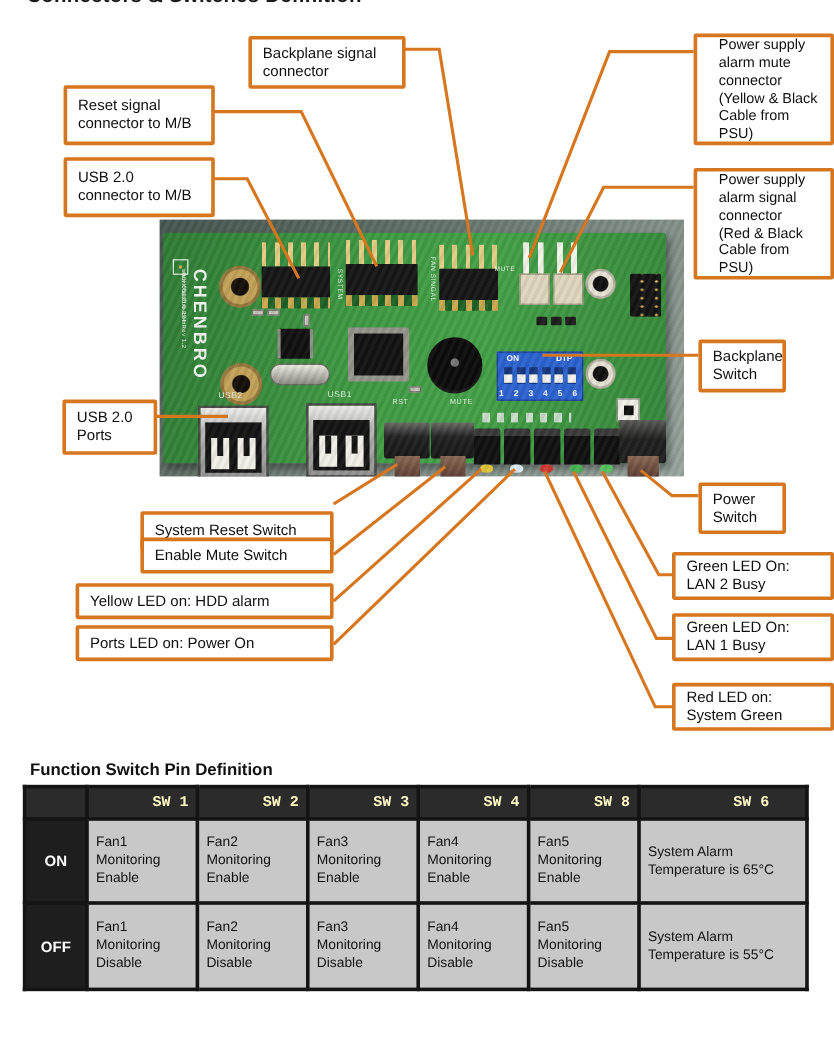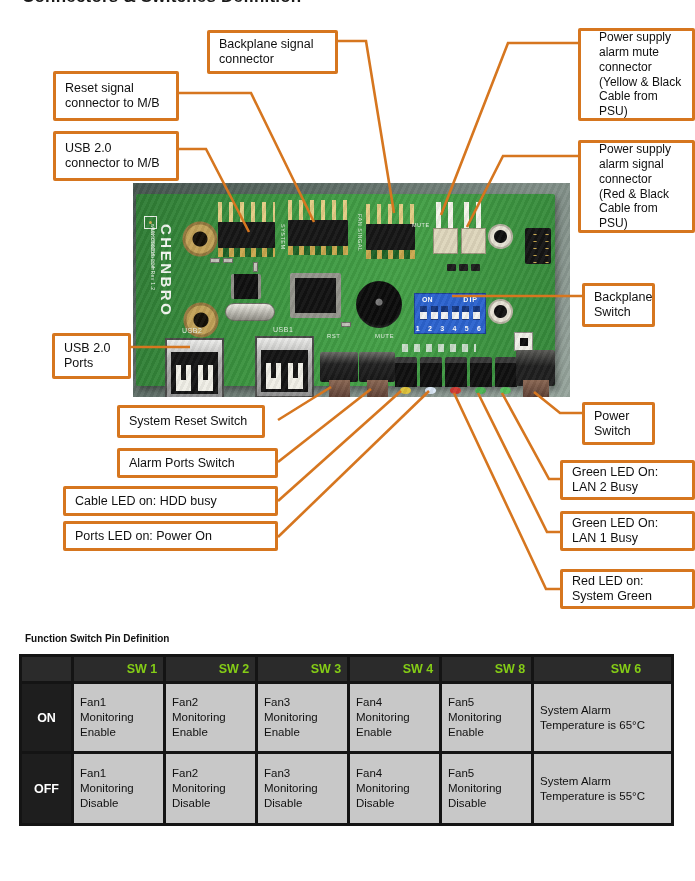--- a/index.html
+++ b/index.html
@@ -2,21 +2,21 @@
 <html><head>
 <meta charset="utf-8">
 <style>
   html,body{margin:0;padding:0;}
   body{
     width:695px;height:881px;position:relative;overflow:hidden;
     background:#ffffff;font-family:"Liberation Sans",sans-serif;color:#111;
   }
   
   .page-title{position:absolute;left:22px;top:-13px;margin:0;font-size:17px;font-weight:bold;color:#1a1a1a;letter-spacing:.2px;}
-  .tbl-title{position:absolute;left:25px;top:633px;font-weight:bold;font-size:10px;color:#111;}
+  .tbl-title{position:absolute;left:25px;top:633px;font-weight:bold;font-size:14px;color:#111;}
   
   .callout{
     position:absolute;z-index:6;box-sizing:border-box;display:flex;align-items:center;
     background:#fff;border:3px solid #D6761F;border-radius:2px;
     padding:2px 5px 2px 9px;font-size:12.5px;line-height:1.17;color:#101010;
   }
   .callout span{white-space:pre-line;}
   .callout.small5{font-size:12px;line-height:1.23;padding-left:18px;}
   
   .leads{position:absolute;left:0;top:0;z-index:5;pointer-events:none;}
@@ -70,21 +70,21 @@
   .sqmount i{position:absolute;left:5px;top:5px;width:8px;height:8px;background:#0e0e0e;}
   .cmp{background:#c2c2b8;border:1px solid #6e6e66;}
   .cmpd{background:#1c1c1c;border-radius:1px;}
   .silkrow{left:266px;top:150px;width:74px;height:8px;background:repeating-linear-gradient(90deg,#dfe8df 0 6px,rgba(0,0,0,0) 6px 12px);opacity:.85;}
   .cornersq{left:8px;top:22px;width:13px;height:13px;border:1.5px solid #e8efe6;background:rgba(0,0,0,0);}
   .cornersq i{position:absolute;left:4px;top:4px;width:3px;height:3px;border-radius:50%;background:#c9a84e;}
   
   .tblwrap{position:absolute;left:19px;top:654px;z-index:2;}
   table{border-collapse:collapse;}
   th,td{border:3px solid #141414;}
-  th{background:#2B2B2B;color:#84cc16;font-size:12.5px;font-weight:bold;height:22px;font-family:Liberation Sans, sans-serif;padding-left:48px;}
+  th{background:#2B2B2B;color:#fef9c3;font-size:12.5px;font-weight:bold;height:22px;font-family:Liberation Mono, monospace;padding-left:48px;}
   td.lab{background:#1E1E1E;color:#fff;font-weight:bold;font-size:12.5px;text-align:center;}
   td.cell{background:#C8C8C8;font-size:11.5px;line-height:1.28;padding:3px 6px;vertical-align:middle;color:#111;}
   td.cell span{white-space:pre-line;}
 </style>
 </head>
 <body>
 
 <div>
 
   <h1 class="page-title">Connectors &amp; Switches Definition</h1>
@@ -265,28 +265,28 @@
 Cable from PSU)</span>
     </div>
   <div class="callout" style="left:582px;top:283px;width:73px;height:44px;">
       <span>Backplane
 Switch</span>
     </div>
   <div class="callout" style="left:52px;top:333px;width:79px;height:46px;">
       <span>USB 2.0
 Ports</span>
     </div>
-  <div class="callout" style="left:117px;top:405px;width:148px;height:33px;">
+  <div class="callout" style="left:117px;top:426px;width:161px;height:33px;">
       <span>System Reset Switch</span>
     </div>
   <div class="callout" style="left:117px;top:448px;width:161px;height:30px;">
-      <span>Alarm Ports Switch</span>
+      <span>Enable Mute Switch</span>
     </div>
   <div class="callout" style="left:63px;top:486px;width:215px;height:30px;">
-      <span>Cable LED on: HDD busy</span>
+      <span>Yellow LED on: HDD alarm</span>
     </div>
   <div class="callout" style="left:63px;top:521px;width:215px;height:30px;">
       <span>Ports LED on: Power On</span>
     </div>
   <div class="callout" style="left:582px;top:402px;width:73px;height:43px;">
       <span>Power
 Switch</span>
     </div>
   <div class="callout" style="left:560px;top:460px;width:135px;height:40px;">
       <span>Green LED On:

